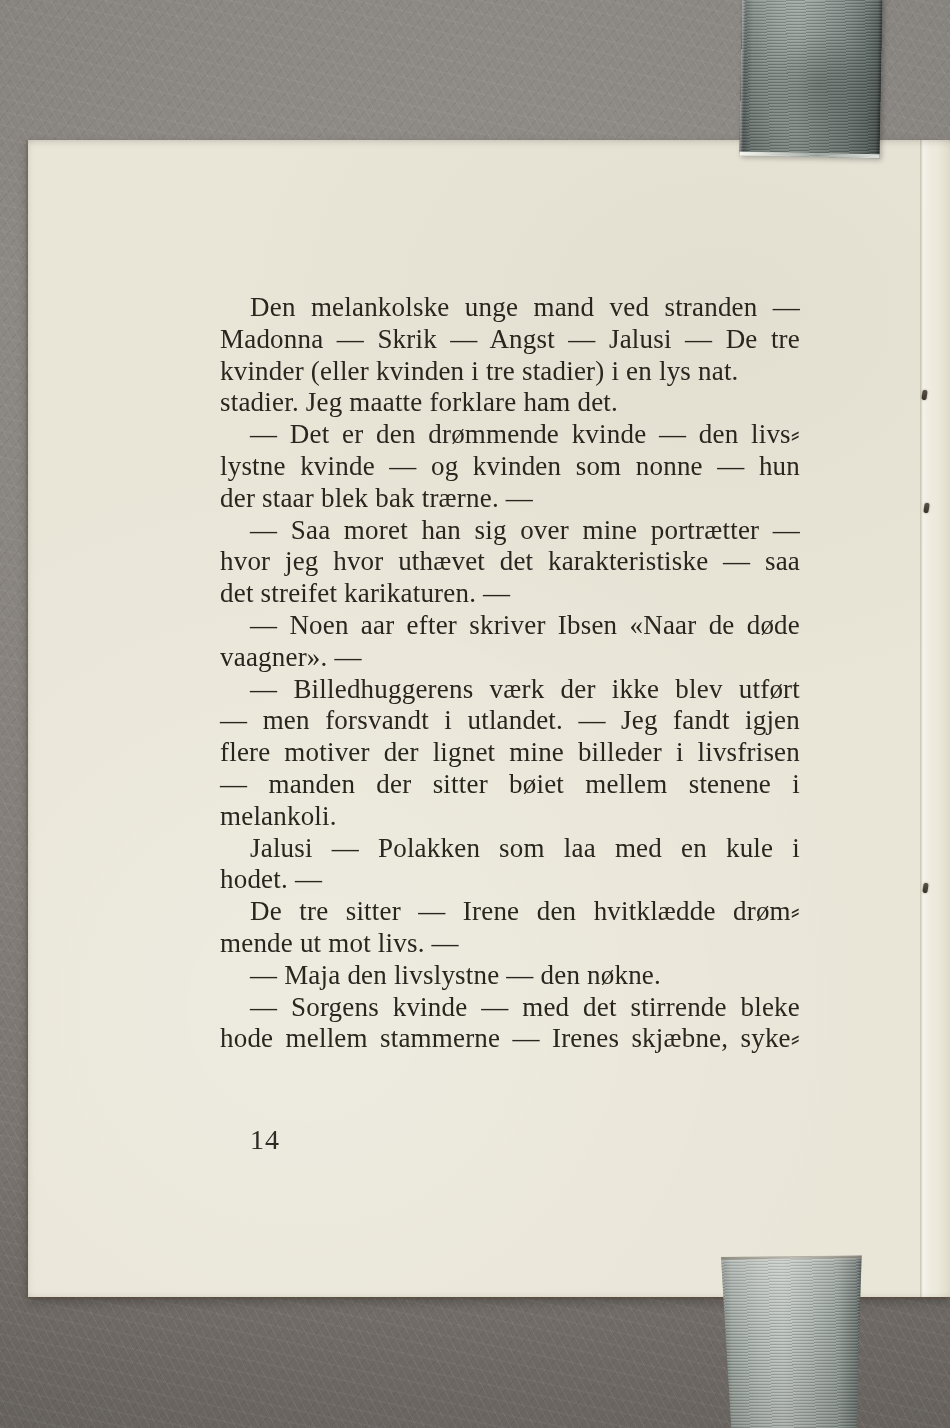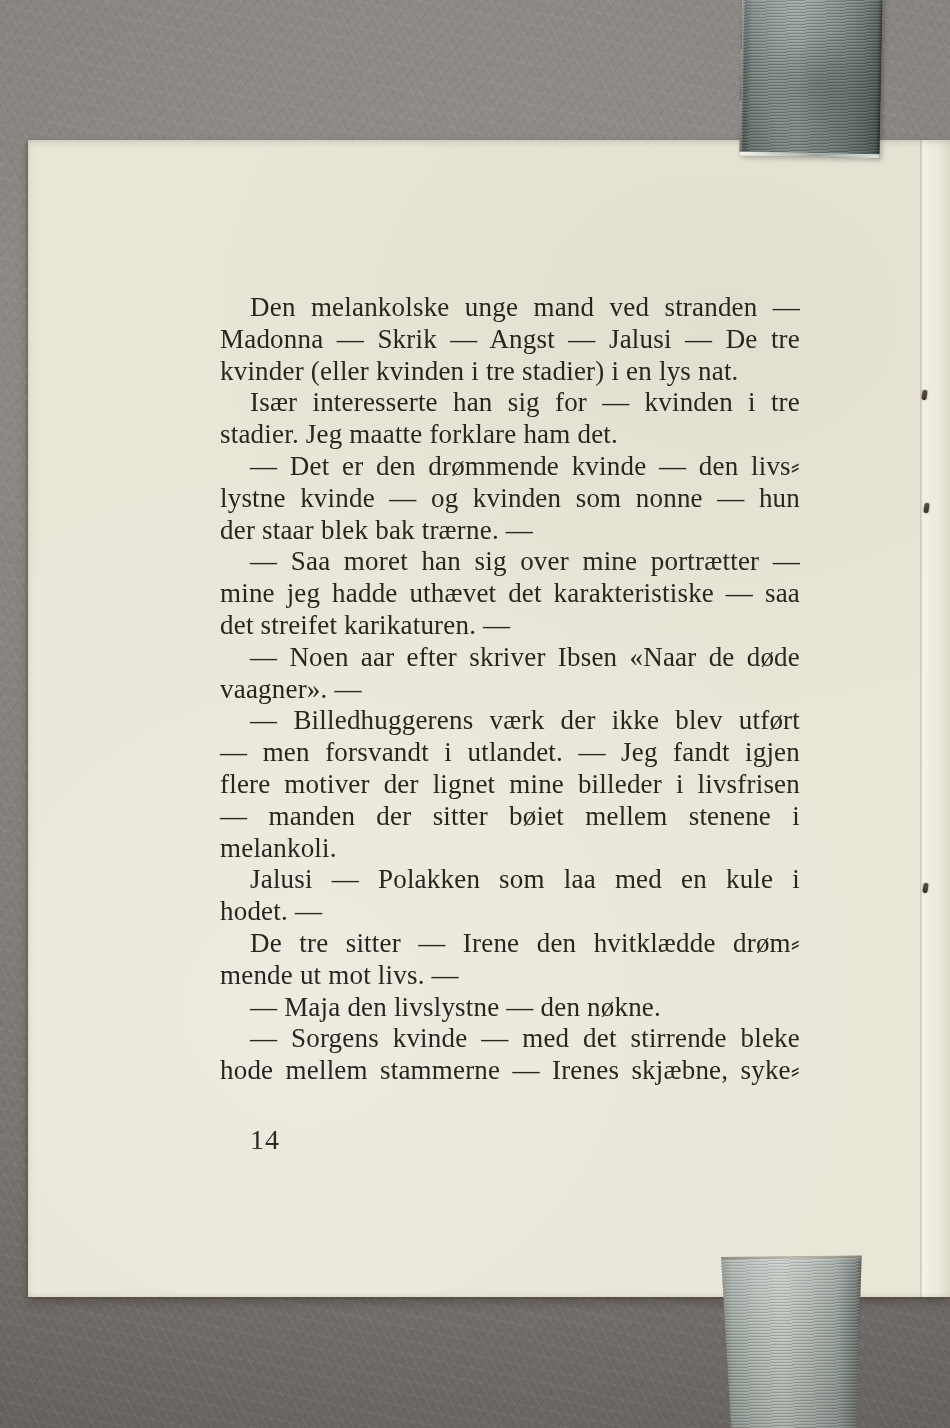--- a/index.html
+++ b/index.html
@@ -102,27 +102,26 @@
   <div class="page">
     <div class="page-fold"></div>
     <div class="stitch" style="left:894px;top:250px;"></div>
     <div class="stitch" style="left:896px;top:363px;"></div>
     <div class="stitch" style="left:895px;top:743px;"></div>
 
     <div class="textblock" id="textblock">
         <div class="line indent">Den melankolske unge mand ved stranden —</div>
         <div class="line">Madonna — Skrik — Angst — Jalusi — De tre</div>
         <div class="line end">kvinder (eller kvinden i tre stadier) i en lys nat.</div>
-        <div class="line indent">Især interesserte han sig for — kvinden i tre</div>
         <div class="line end">stadier. Jeg maatte forklare ham det.</div>
         <div class="line indent">— Det er den drømmende kvinde — den livs⸗</div>
         <div class="line">lystne kvinde — og kvinden som nonne — hun</div>
         <div class="line end">der staar blek bak trærne. —</div>
         <div class="line indent">— Saa moret han sig over mine portrætter —</div>
-        <div class="line">mine jeg hadde uthævet det karakteristiske — saa</div>
+        <div class="line">hvor jeg hvor uthævet det karakteristiske — saa</div>
         <div class="line end">det streifet karikaturen. —</div>
         <div class="line indent">— Noen aar efter skriver Ibsen «Naar de døde</div>
         <div class="line end">vaagner». —</div>
         <div class="line indent">— Billedhuggerens værk der ikke blev utført</div>
         <div class="line">— men forsvandt i utlandet. — Jeg fandt igjen</div>
         <div class="line">flere motiver der lignet mine billeder i livsfrisen</div>
         <div class="line">— manden der sitter bøiet mellem stenene i</div>
         <div class="line end">melankoli.</div>
         <div class="line indent">Jalusi — Polakken som laa med en kule i</div>
         <div class="line end">hodet. —</div>

